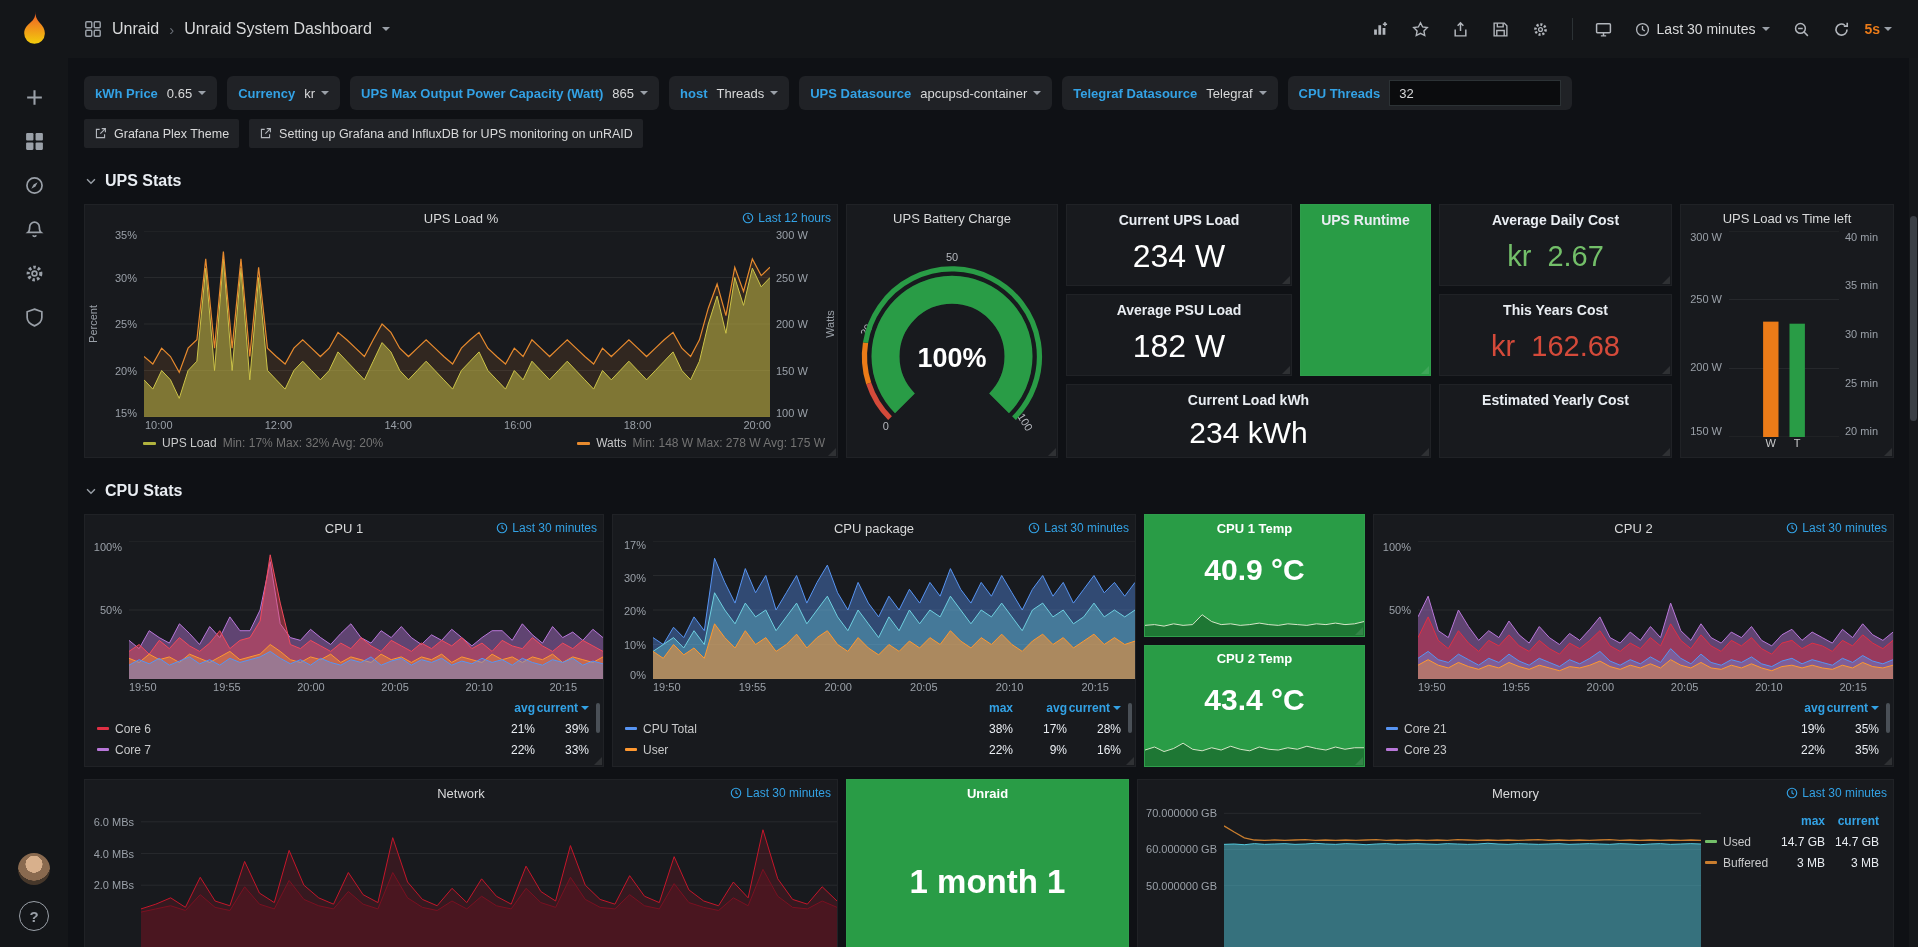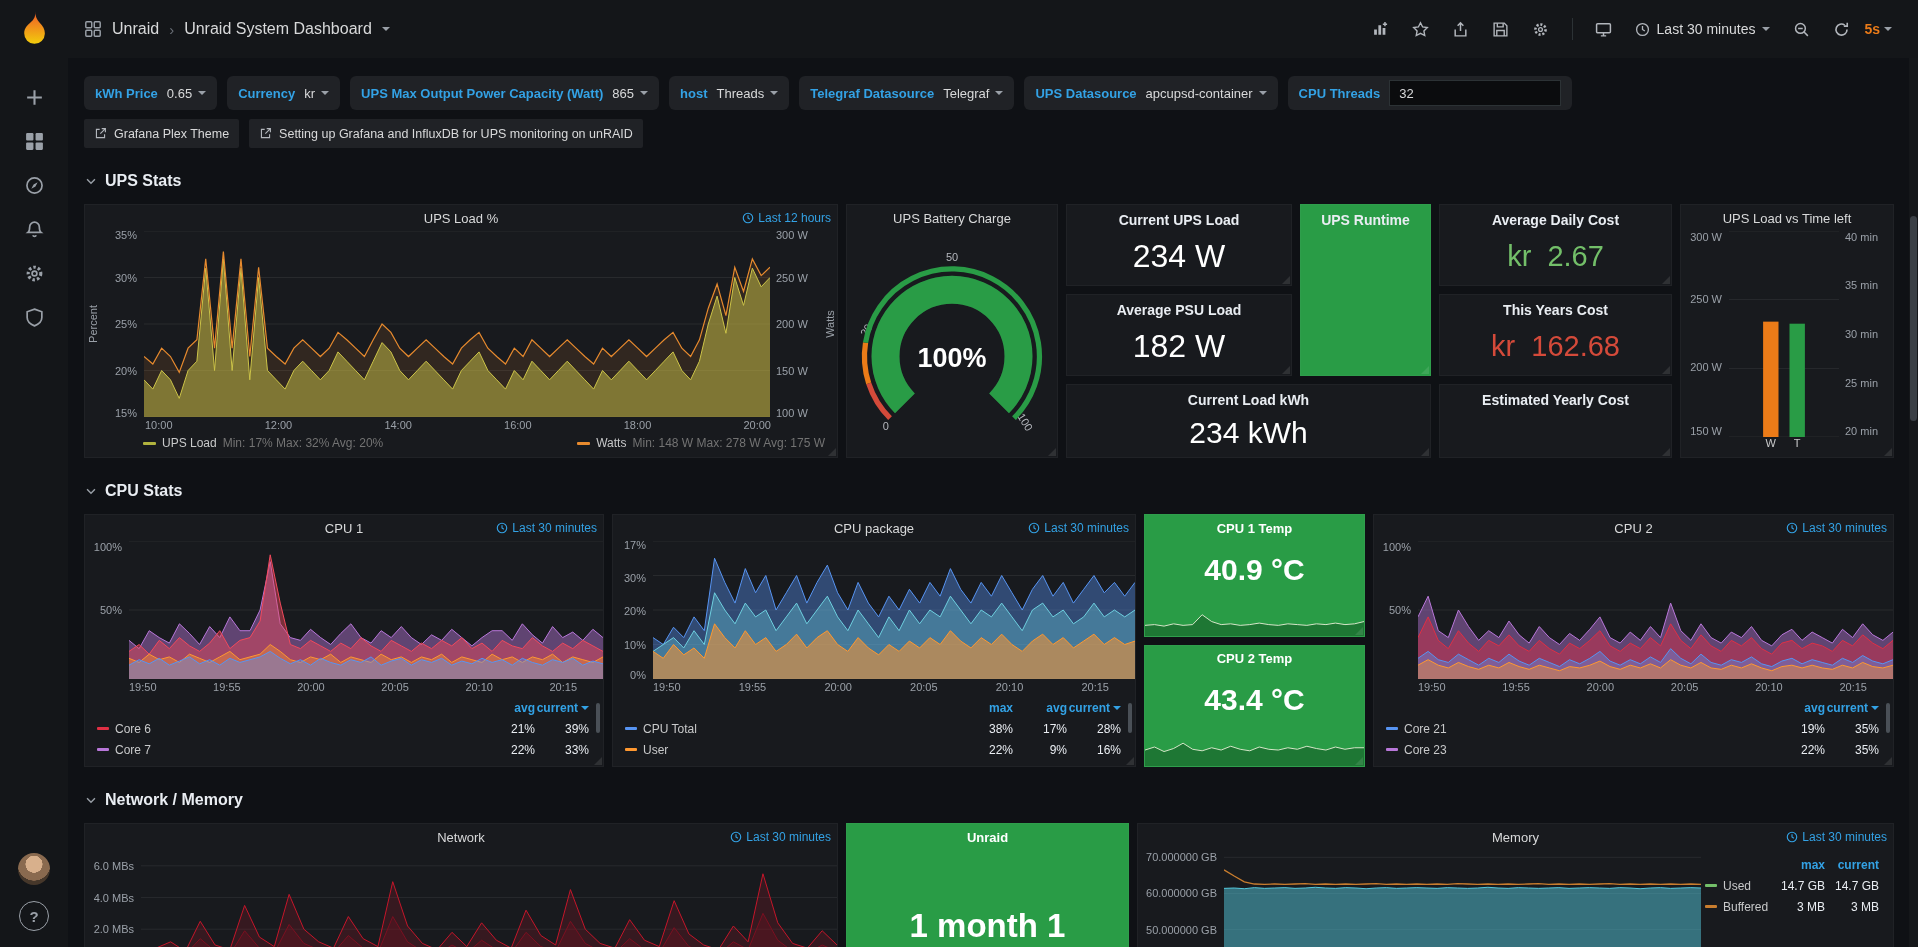--- a/index.html
+++ b/index.html
@@ -287,30 +287,30 @@
             </span>
         </div>
         <div class="var-pill">
           <span class="var-label">host</span>
           <span class="var-value">
               <span>Threads</span>
               <span class="caret gray"></span>
             </span>
         </div>
         <div class="var-pill">
+          <span class="var-label">UPS Datasource</span>
+          <span class="var-value">
+              <span>apcupsd-container</span>
+              <span class="caret gray"></span>
+            </span>
+        </div>
+        <div class="var-pill">
           <span class="var-label">Telegraf Datasource</span>
           <span class="var-value">
               <span>Telegraf</span>
-              <span class="caret gray"></span>
-            </span>
-        </div>
-        <div class="var-pill">
-          <span class="var-label">UPS Datasource</span>
-          <span class="var-value">
-              <span>apcupsd-container</span>
               <span class="caret gray"></span>
             </span>
         </div>
         <div class="var-pill">
           <span class="var-label">CPU Threads</span>
           <span class="var-input">32</span>
         </div>
       </div>
 
       <div class="link-row">
@@ -724,26 +724,20 @@
                   <a>Core 23</a>
                 </span>
               <span class="lt-col">22%</span>
               <span class="lt-col">35%</span>
             </div>
             <div class="lt-scroll"></div>
           </div>
         </div>
       </div>
 
-      <div class="section-header">
-        <svg viewBox="0 0 16 16" fill="none" stroke="currentColor" stroke-width="1.6">
-            <path d="M3.5 6l4.5 4.5L12.5 6"></path>
-          </svg>
-        <span class="section-title">Network / Memory</span>
-      </div>
 
       <div class="row net">
 
         <div class="panel">
           <div class="panel-header">
             <span class="panel-title">Network</span>
             <a class="time-link">
               <svg viewBox="0 0 16 16" fill="none" stroke="currentColor" stroke-width="1.5">
                   <circle cx="8" cy="8" r="6.3"></circle>
                   <path d="M8 4.3V8l2.5 1.6"></path>

